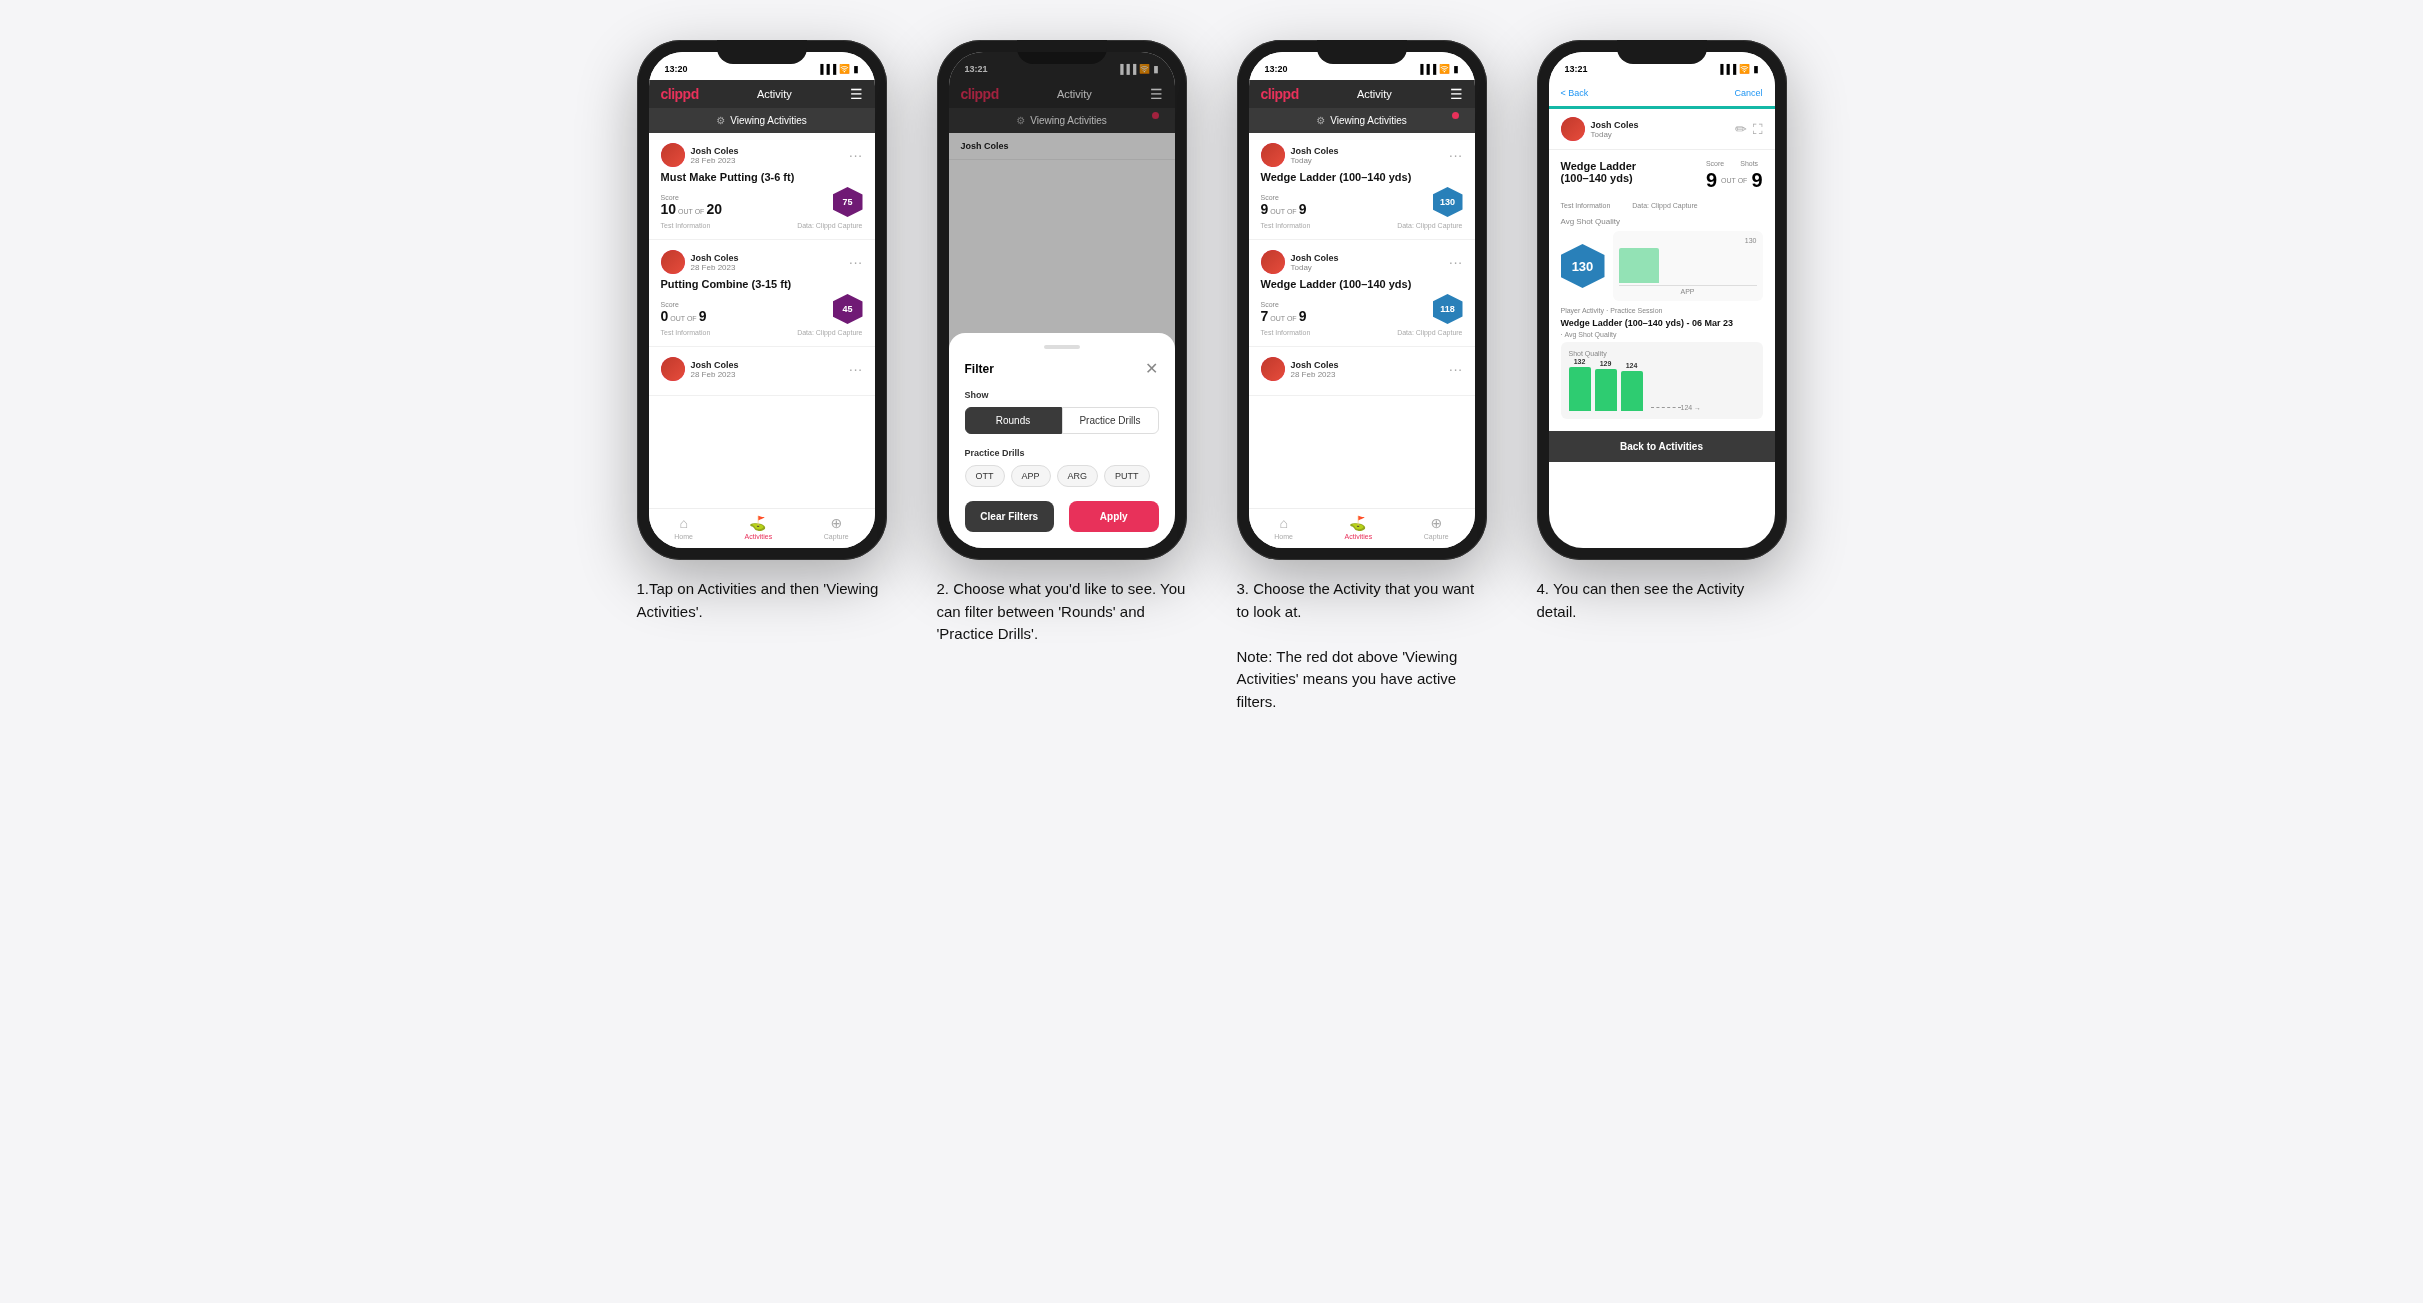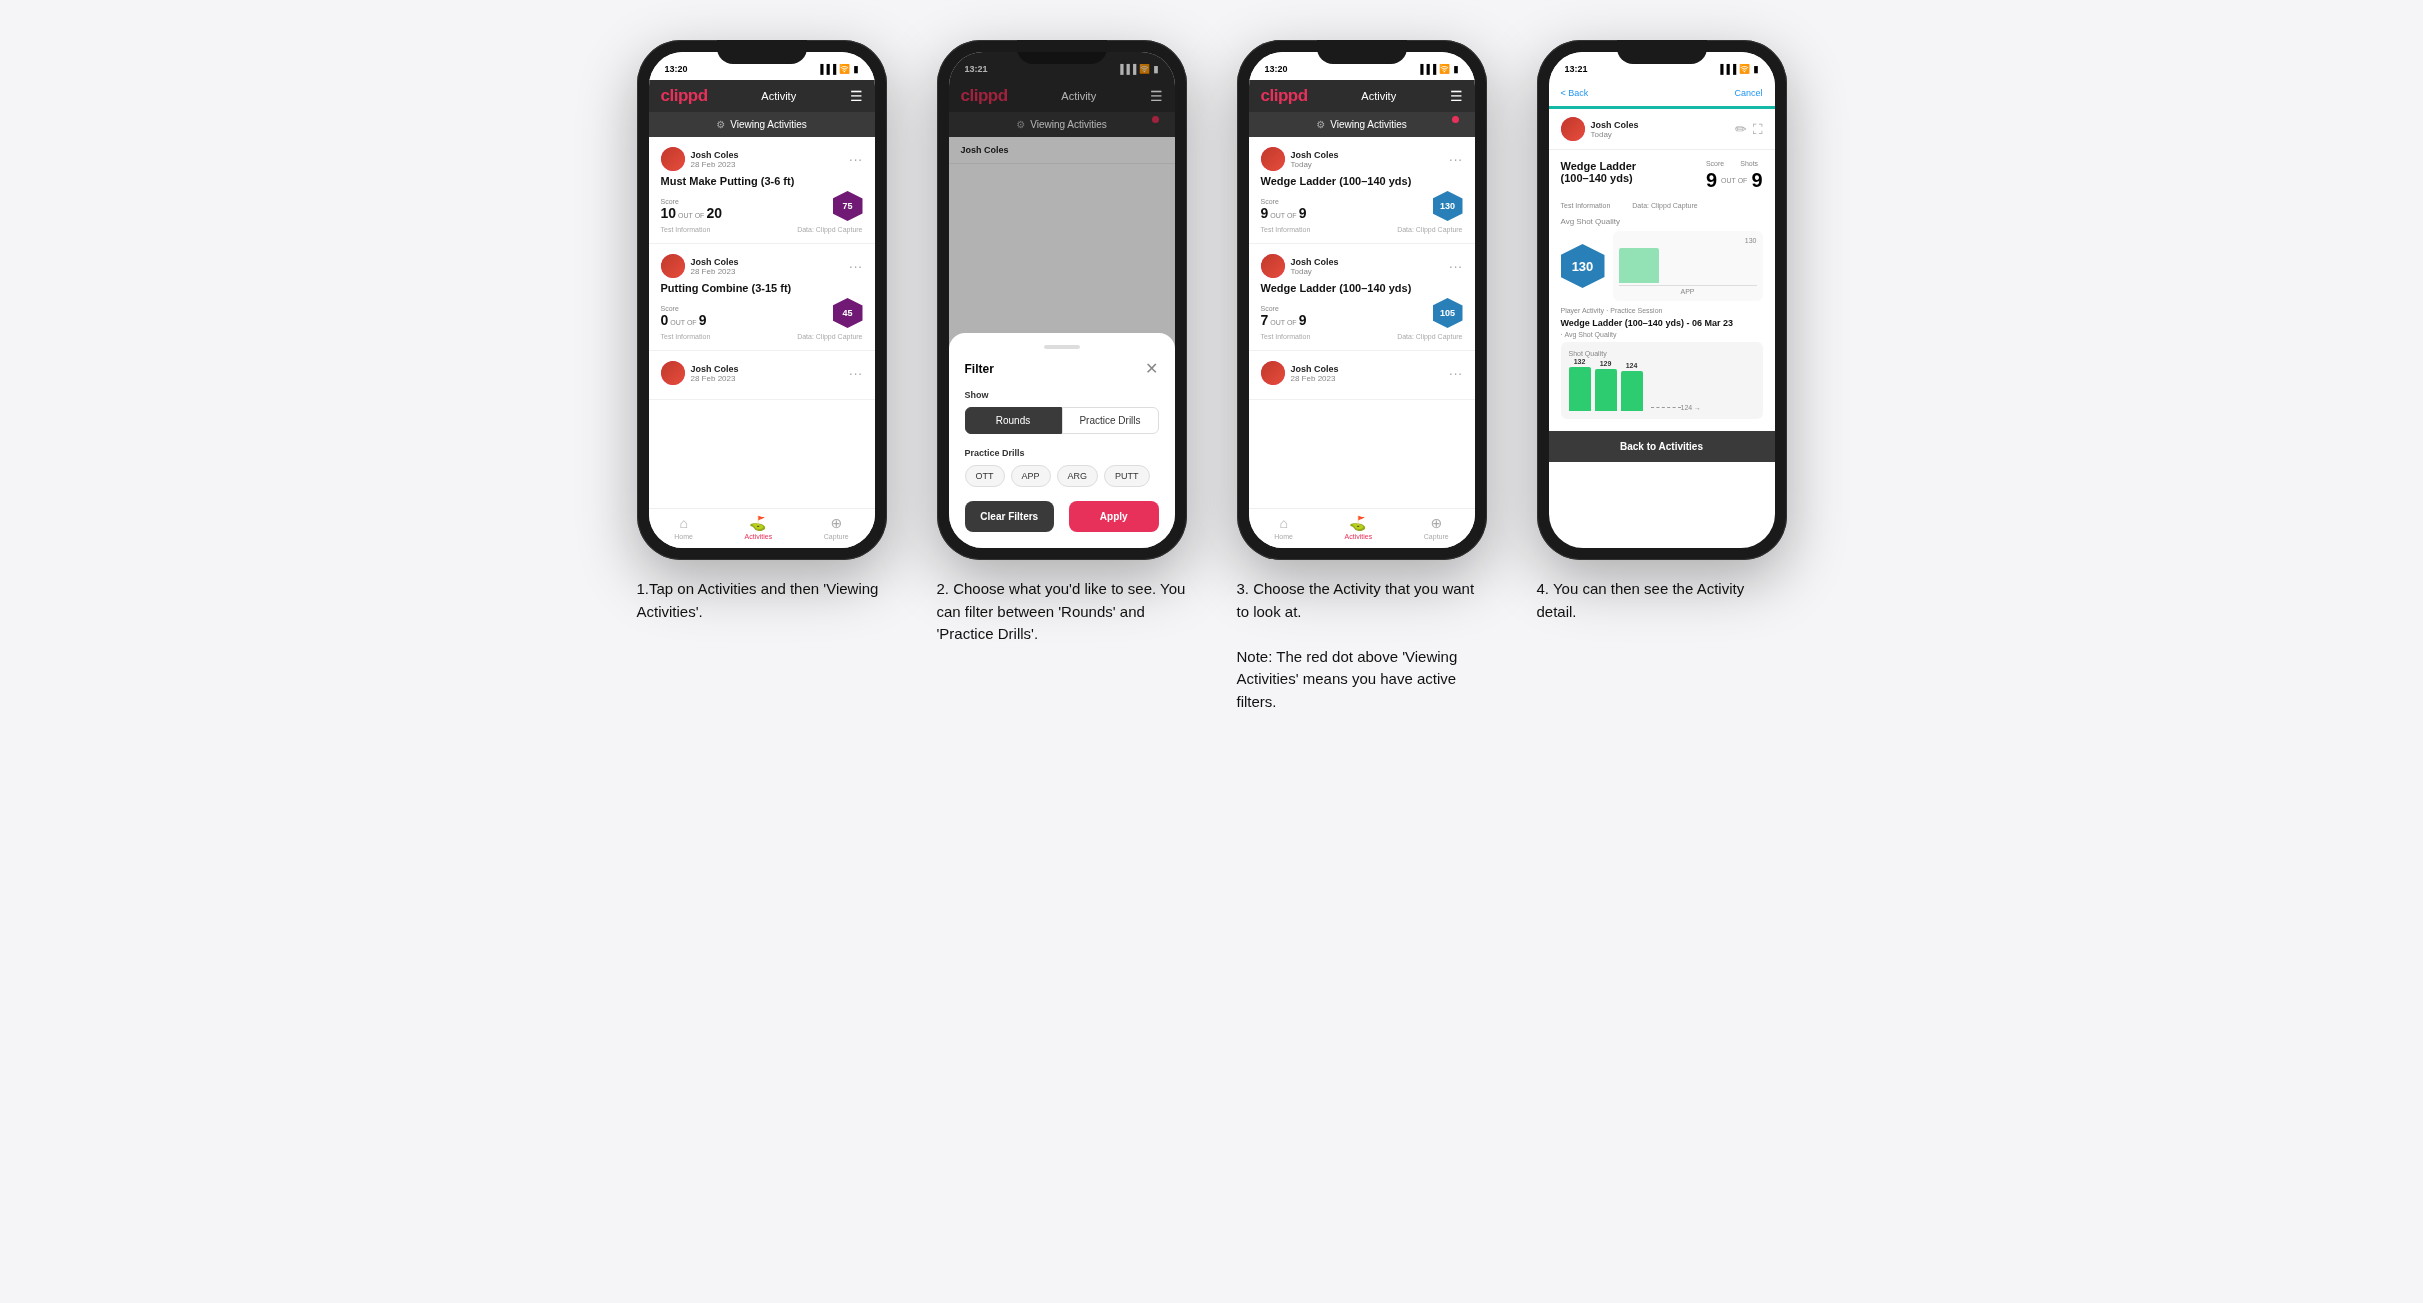--- a/index.html
+++ b/index.html
@@ -78,21 +78,21 @@
       background: #2d2d2d;
       display: flex;
       align-items: center;
       justify-content: space-between;
       padding: 6px 12px;
       flex-shrink: 0;
     }
     .app-logo {
       color: #e8315a;
       font-weight: 800;
-      font-size: 17px;
+      font-size: 14px;
       letter-spacing: -0.5px;
     }
     .app-title { color: #fff; font-size: 11px; }
     .hamburger { color: #fff; font-size: 14px; }
     
     .viewing-bar {
       background: #3a3a3a;
       display: flex;
       align-items: center;
       justify-content: center;
@@ -549,21 +549,21 @@
             <div class="card-title">Wedge Ladder (100–140 yds)</div>
             <div class="card-stats">
               <div class="stat-block">
                 <div class="stat-label">Score</div>
                 <div class="stat-value">
                   <span>7</span>
                   <span class="stat-of"> OUT OF </span>
                   <span>9</span>
                 </div>
               </div>
-              <div class="quality-hex blue">105</div>
+              <div class="quality-hex blue">118</div>
             </div>
             <div class="card-footer">
               <span class="card-footer-text">Test Information</span>
               <span class="card-footer-text">Data: Clippd Capture</span>
             </div>
           </div>
 
           <div class="activity-card">
             <div class="card-header">
               <div class="user-info">

